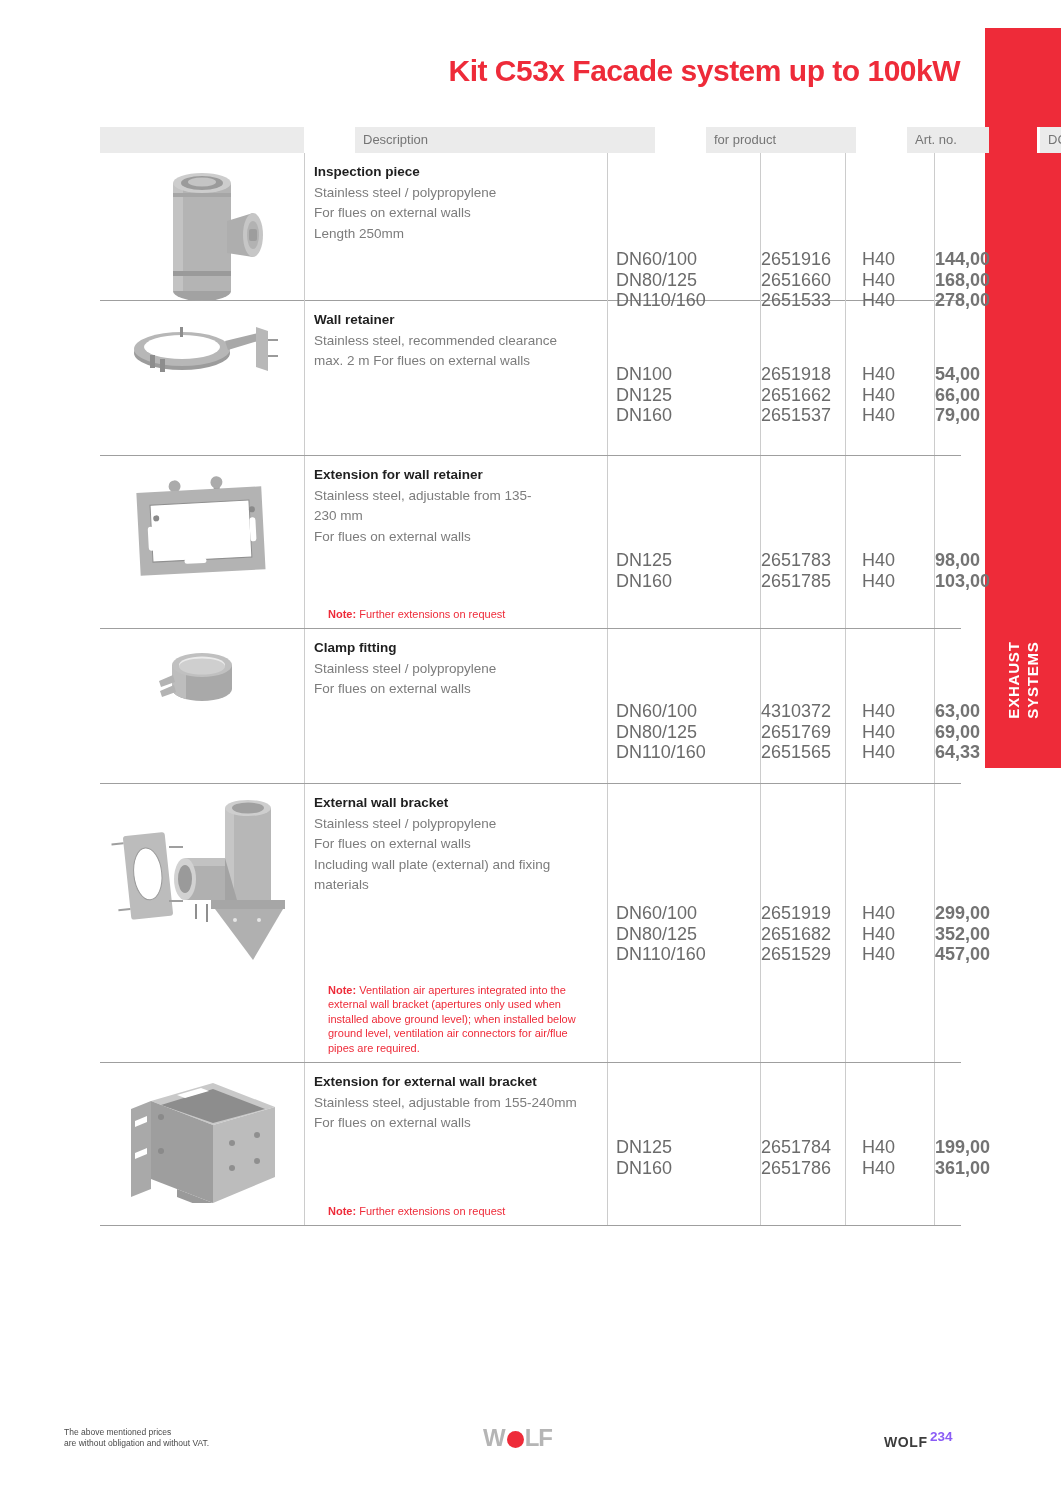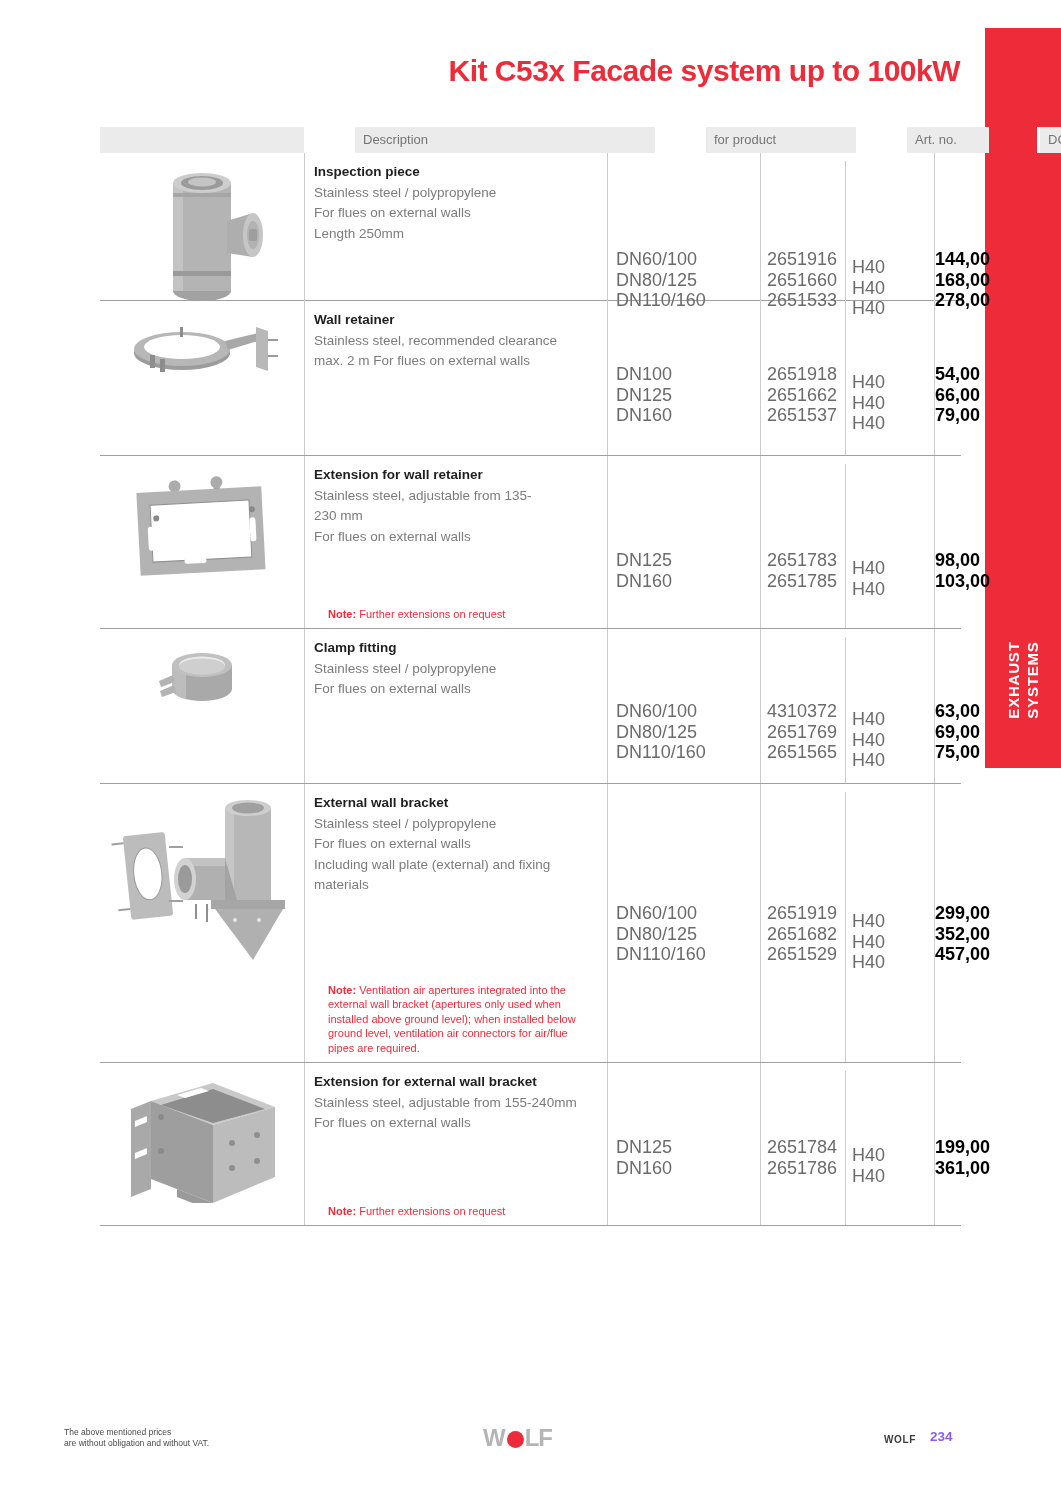--- a/index.html
+++ b/index.html
@@ -39,32 +39,32 @@
   .c-desc { padding:9px 10px 0 9px; position:relative; }
   .ptitle { font-size:13.5px; font-weight:700; color:#1f1f1f; line-height:20.5px; }
   .pdesc div { font-size:13.5px; color:#7c7c7c; line-height:20.5px; }
   .pnote { position:absolute; left:23px; right:10px; bottom:7px; font-size:11px;
            line-height:14.5px; color:var(--red); }
   .nlabel { font-weight:700; }
 
   .vcol { font-size:18px; color:#6b6b6b; }
   .vcol div { line-height:20.5px; }
   .c-for { padding-left:8px; }
-  .c-art { padding-left:6px; }
-  .c-dg  { padding-left:6px;margin-top:8px; }
-  .c-price { text-align:right; padding-right:5px; font-weight:700; color:#000000;margin-left:44px; }
+  .c-art { }
+  .c-dg  { padding-left:16px; }
+  .c-price { text-align:right; padding-right:5px; font-weight:700; color:#737373;margin-left:44px; }
   .r0 .vcol{padding-top:96px} .r1 .vcol{padding-top:63px} .r2 .vcol{padding-top:94px}
   .r3 .vcol{padding-top:72px} .r4 .vcol{padding-top:119px} .r5 .vcol{padding-top:74px}
 
   
   .disclaimer { position:absolute; left:64px; top:1427px; font-size:8.5px; line-height:11px; color:#4a4a4a; }
   .logo { position:absolute; left:483px; top:1426px; display:flex; align-items:center;
           font-weight:800; font-size:24px; color:#b5b5b5; letter-spacing:-1px; line-height:24px; }
   .logo .dot { width:17px; height:17px; border-radius:50%; background:var(--red); margin:3px 1px 0 2px; }
-  .brand-small { position:absolute; left:884px; top:1434px; font-size:10px; font-weight:700;
+  .brand-small { position:absolute; left:884px; top:1434px; font-size:14px; font-weight:700;
                  color:#3c3c3c; letter-spacing:0.6px; }
   .page-number { position:absolute; left:930px; top:1429px; font-size:13.5px; font-weight:600; color:#8b5cf6; }
 </style>
 </head>
 <body>
 
 <div class="page">
 
   <div class="title">Kit C53x Facade system up to 100kW</div>
 
@@ -256,21 +256,21 @@
             <div>2651565</div>
           </div>
     <div class="cell vcol c-dg">
             <div>H40</div>
             <div>H40</div>
             <div>H40</div>
           </div>
     <div class="cell vcol c-price">
             <div>63,00</div>
             <div>69,00</div>
-            <div>75,00</div>
+            <div>64,33</div>
           </div>
   </div>
 
   <div class="prow r4">
     <div class="cell c-img">
             <svg width="190" height="180" viewBox="0 0 190 180">
               <g transform="rotate(-6 40 80)">
                 <rect x="20" y="38" width="42" height="84" rx="3" fill="#bcbcbc"></rect>
                 <ellipse cx="41" cy="78" rx="14" ry="26" fill="#fff"></ellipse>
                 <ellipse cx="41" cy="78" rx="14" ry="26" fill="none" stroke="#9a9a9a"></ellipse>

